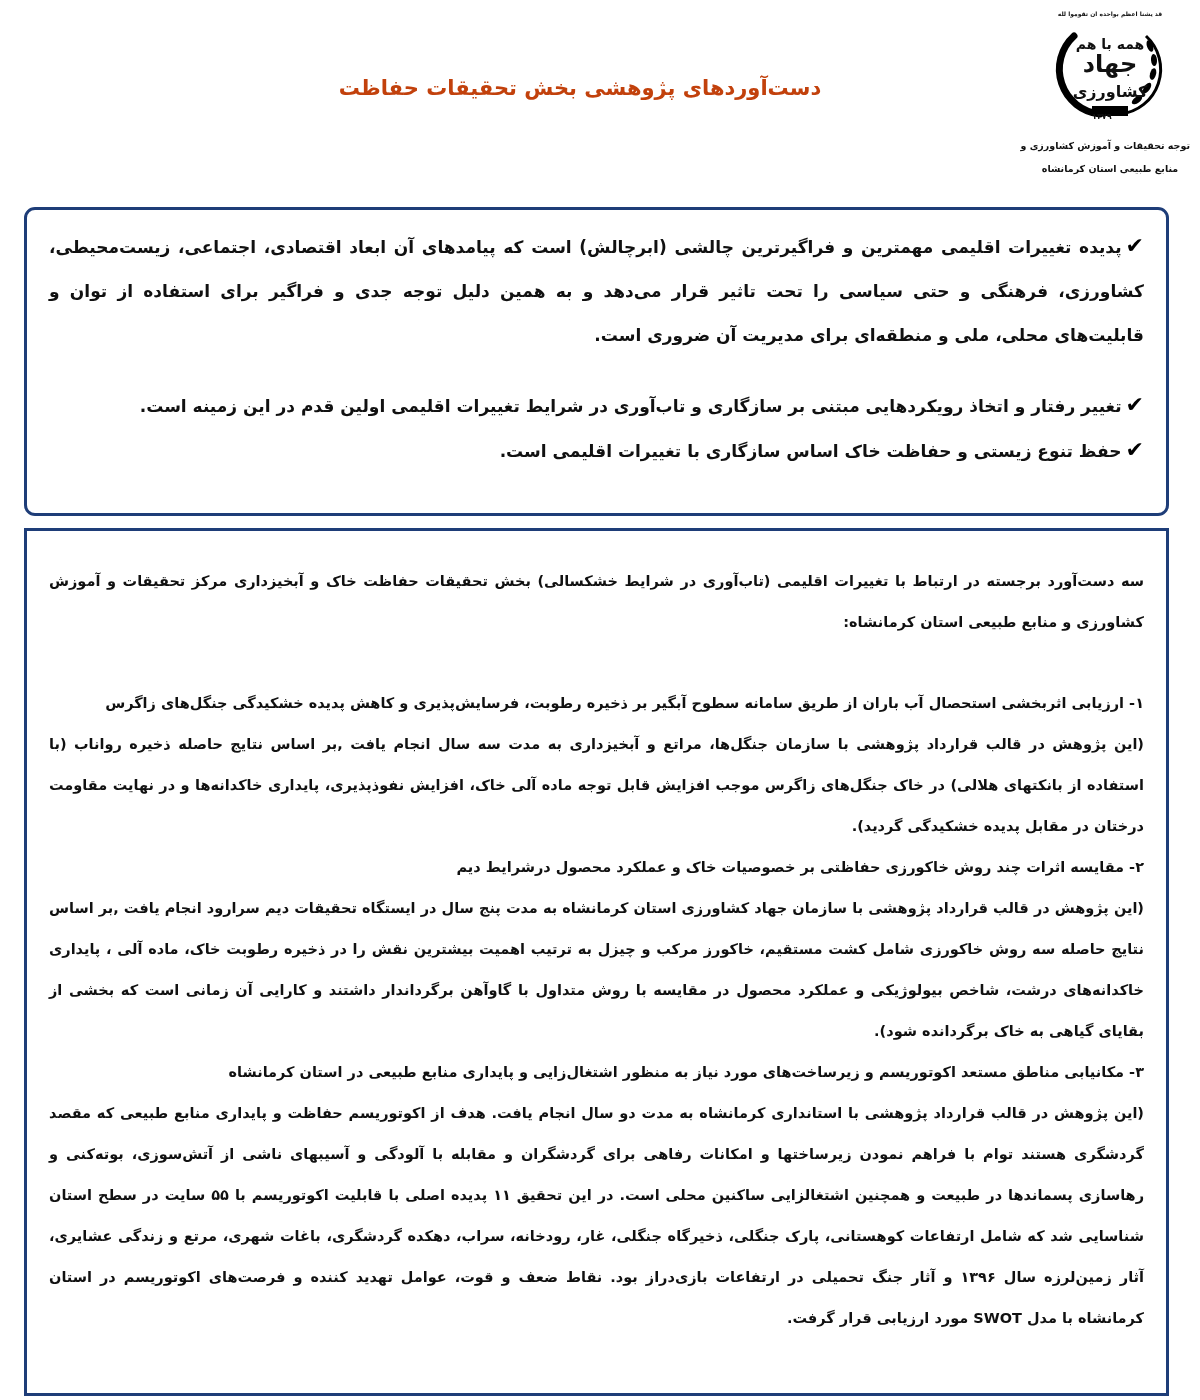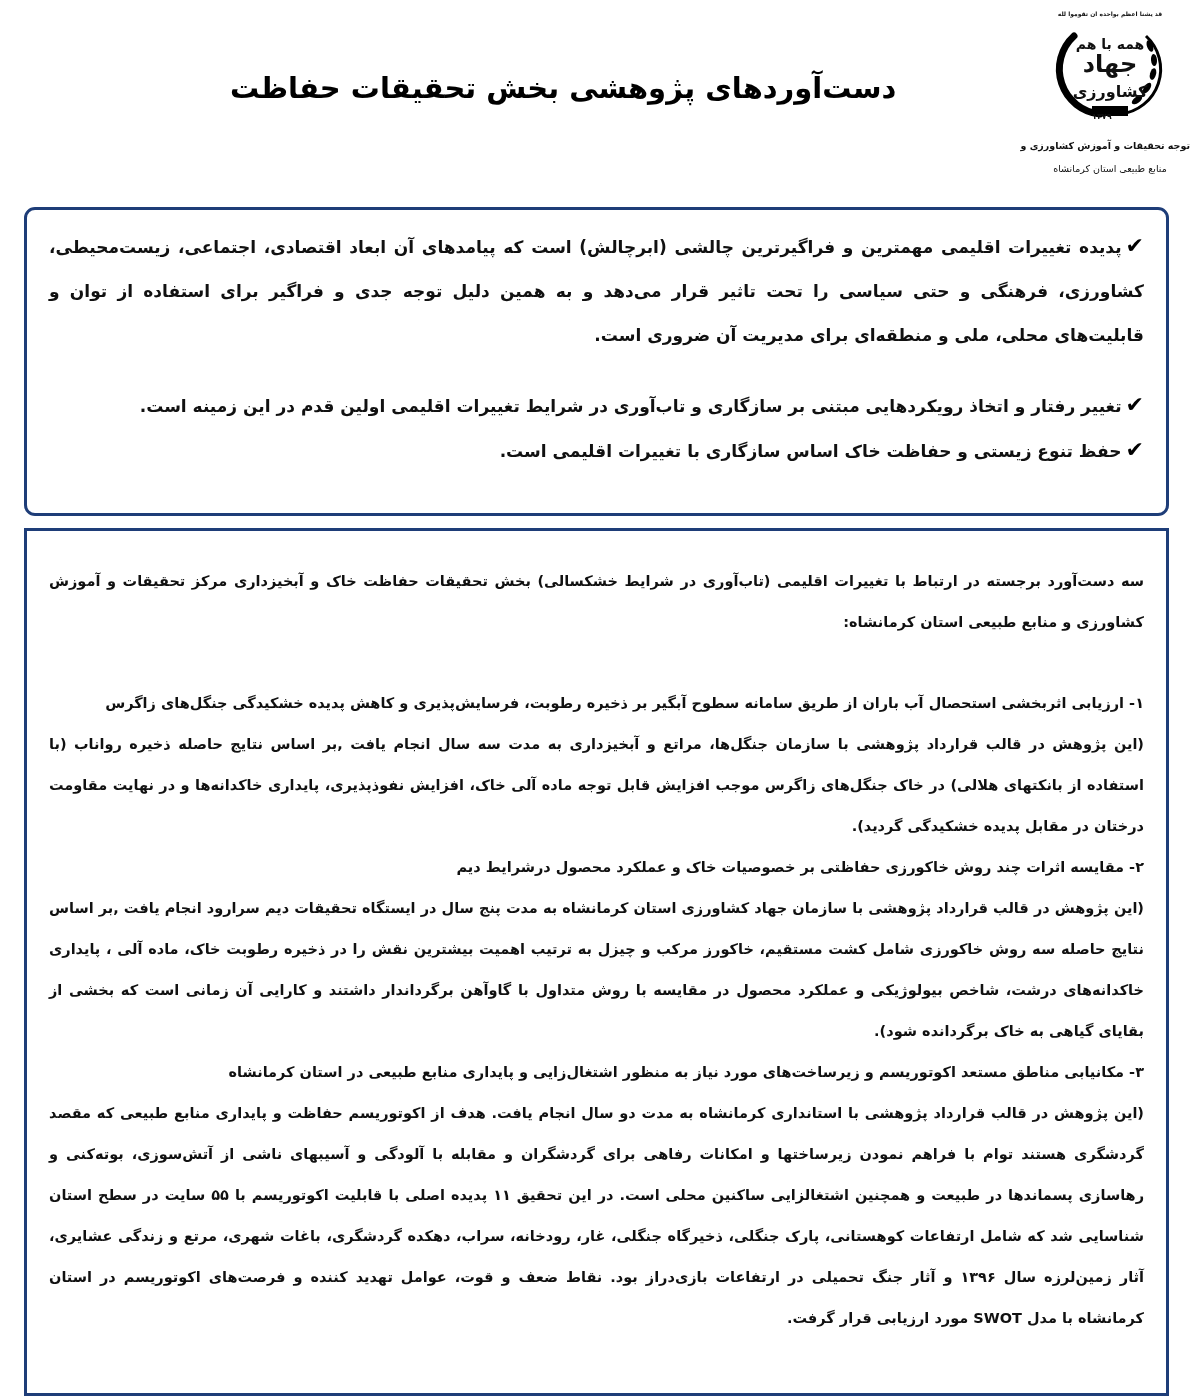--- a/index.html
+++ b/index.html
@@ -3,39 +3,39 @@
 <meta charset="utf-8">
 <style>
   html, body { margin: 0; padding: 0; background: #ffffff; }
   body {
     width: 1200px; height: 1400px; position: relative; overflow: hidden;
     font-family: "DejaVu Sans", sans-serif; color: #111;
   }
   .header { position: absolute; left: 0; top: 0; width: 1200px; height: 200px; }
   .title {
     position: absolute; left: 230px; top: 62px; width: 700px;
-    direction: rtl; text-align: left;
+    direction: rtl; text-align: center;
     font-family: "DejaVu Sans", sans-serif; font-weight: bold;
-    font-size: 29px; line-height: 52px; color: #000000;
+    font-size: 21px; line-height: 52px; color: #c2410c;
   }
   .logo {
     position: absolute; left: 1030px; top: 6px; width: 160px; height: 175px;
     direction: rtl; text-align: center;
   }
   .logo-emblem {
     position: relative; width: 116px; height: 116px; margin: 0 auto;
   }
   .logo-emblem svg { position: absolute; left: 0; top: 0; }
   .logo-motto { position: absolute; top: 4px; left: 0; width: 116px; font-size: 6px; font-weight: bold; text-align: center; }
   .logo-together { position: absolute; top: 30px; left: 0; width: 116px; font-size: 14px; font-weight: bold; text-align: center; }
   .logo-jahad { position: absolute; top: 40px; left: 0; width: 116px; font-size: 24px; font-weight: bold; text-align: center; line-height: 36px; }
   .logo-keshavarzi { position: absolute; top: 76px; left: 0; width: 116px; font-size: 16px; font-weight: bold; text-align: center; }
   .logo-year { position: absolute; top: 106px; left: 40px; font-size: 8px; font-weight: bold; }
   .logo-org1 { font-size: 9.5px; font-weight: bold; margin-top: 18px; white-space: nowrap; }
-  .logo-org2 { font-size: 9.5px; font-weight: normal; margin-top: 12px; white-space: nowrap; }
+  .logo-org2 { font-size: 9.5px; font-weight: bold; margin-top: 12px; white-space: nowrap; }
 
   .box {
     position: absolute; border: 3px solid #1e3d78; box-sizing: border-box;
     direction: rtl; text-align: justify;
   }
   .box1 { left: 24px; top: 207px; width: 1145px; height: 309px; padding: 14px 22px 10px 22px; border-radius: 11px; }
   .box2 { left: 24px; top: 528px; width: 1145px; height: 868px; padding: 30px 22px 10px 22px; }
 
   .bullet {
     font-weight: bold; font-size: 17px; line-height: 44px; margin: 0;

